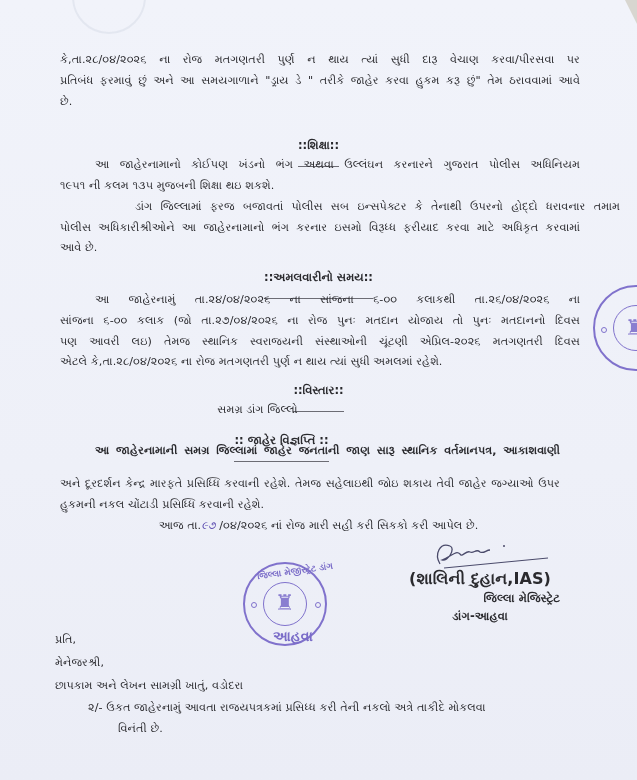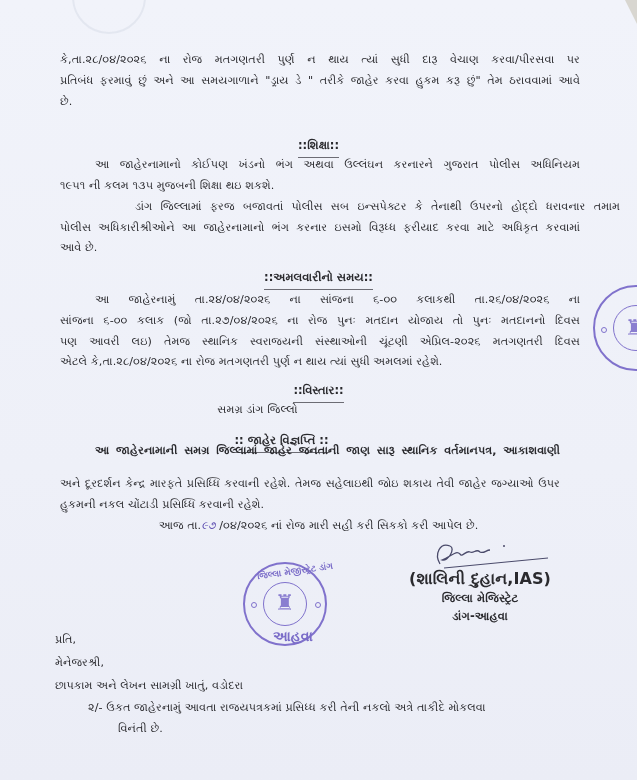--- a/index.html
+++ b/index.html
@@ -55,21 +55,21 @@
     .heading {
       position: absolute;
       font-weight: bold;
       font-size: 11.5px;
       line-height: 14px;
       text-align: center;
     }
     .heading .ul {
       display: inline-block;
       border-bottom: 1px solid #6c6c74;
-      padding-bottom: 5px;
+      padding-bottom: 14px;
     }
     .handwritten {
       color: #5b4bb0;
       font-family: "DejaVu Serif", serif;
       font-style: italic;
       font-size: 11px;
     }
     .stamp {
       position: absolute;
       border-radius: 50%;
@@ -168,21 +168,21 @@
   </div>
 
   <svg class="signature" viewBox="0 0 120 36">
     <path d="M10 28 C 4 18, 10 6, 20 10 C 26 12, 18 26, 12 24 C 22 20, 26 14, 30 18 C 32 22, 36 14, 40 16 C 44 18, 46 12, 50 16 C 54 18, 56 14, 60 14" fill="none" stroke="#4a4a6a" stroke-width="1.3"></path>
     <path d="M14 32 L 118 22" fill="none" stroke="#4a4a6a" stroke-width="1"></path>
     <circle cx="74" cy="10" r="1" fill="#4a4a6a"></circle>
   </svg>
 
   <div class="sig-block">
     <div class="line bold" style="left:400px; width:160px; top:572px; font-size:16px;">(શાલિની દુહાન,IAS)</div>
-    <div class="line bold" style="left:400px; width:160px; top:591px; font-size:11.5px;">જિલ્લા મેજિસ્ટ્રેટ</div>
+    <div class="line bold" style="left:400px; width:160px; top:591px; font-size:11.5px;text-align:right;">જિલ્લા મેજિસ્ટ્રેટ</div>
     <div class="line bold" style="left:400px; width:160px; top:609px; font-size:11.5px;">ડાંગ-આહવા</div>
   </div>
 
   <div class="stamp" style="left:243px; top:562px; width:84px; height:84px;">
     <div class="inner" style="left:18px; top:18px; width:44px; height:44px;"></div>
     <div class="emblem" style="left:30px; top:28px;">♜</div>
     <div class="dot" style="left:6px; top:38px;"></div>
     <div class="dot" style="left:70px; top:38px;"></div>
     <div class="ring-text" style="left:12px; top:2px; font-size:9px; transform:rotate(-8deg);">જિલ્લા મેજીસ્ટ્રેટ ડાંગ</div>
     <div class="ring-text" style="left:28px; top:64px; font-size:14px;">આહવા</div>

